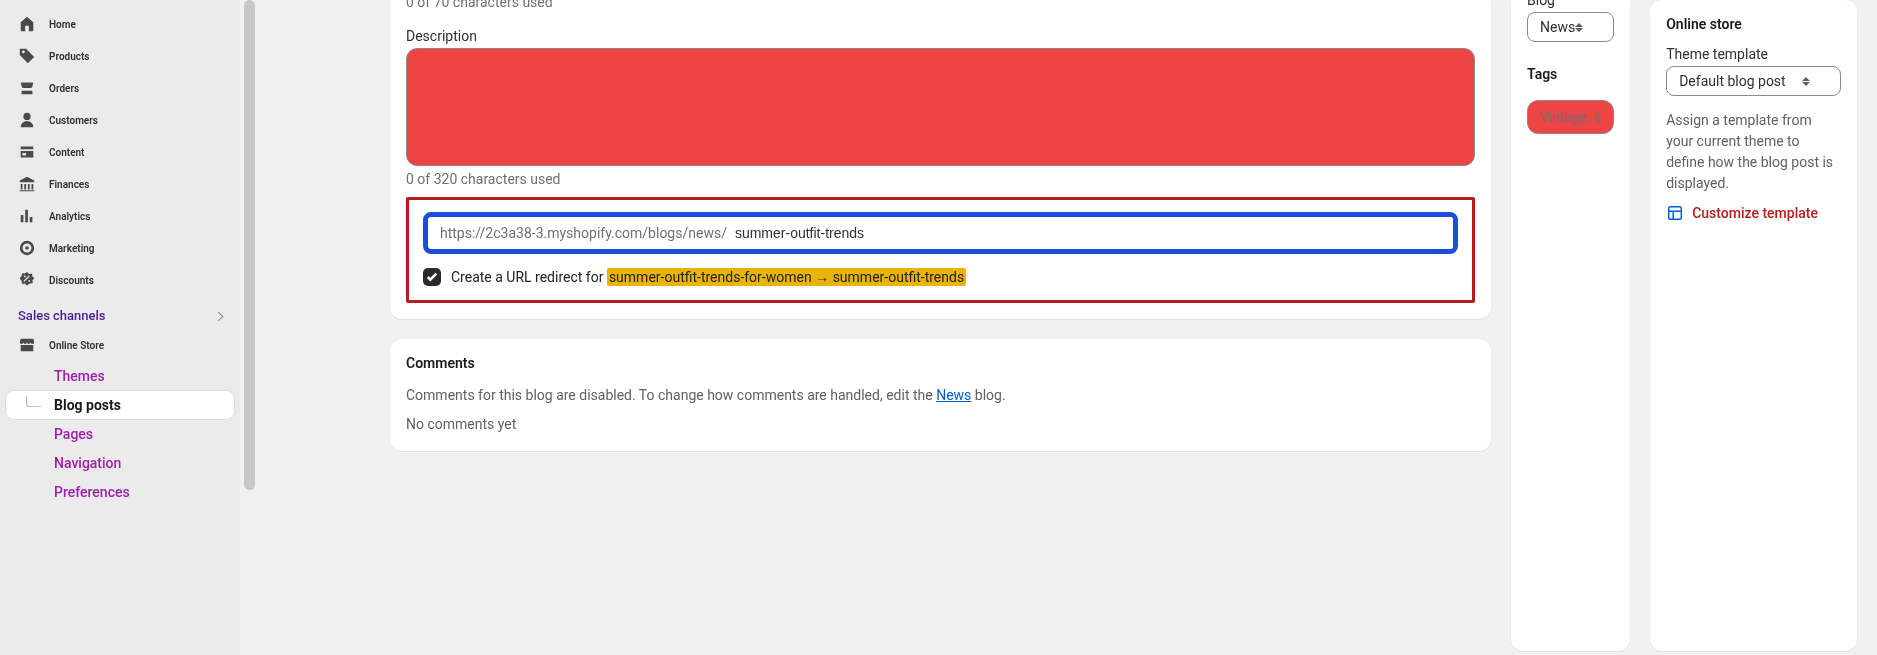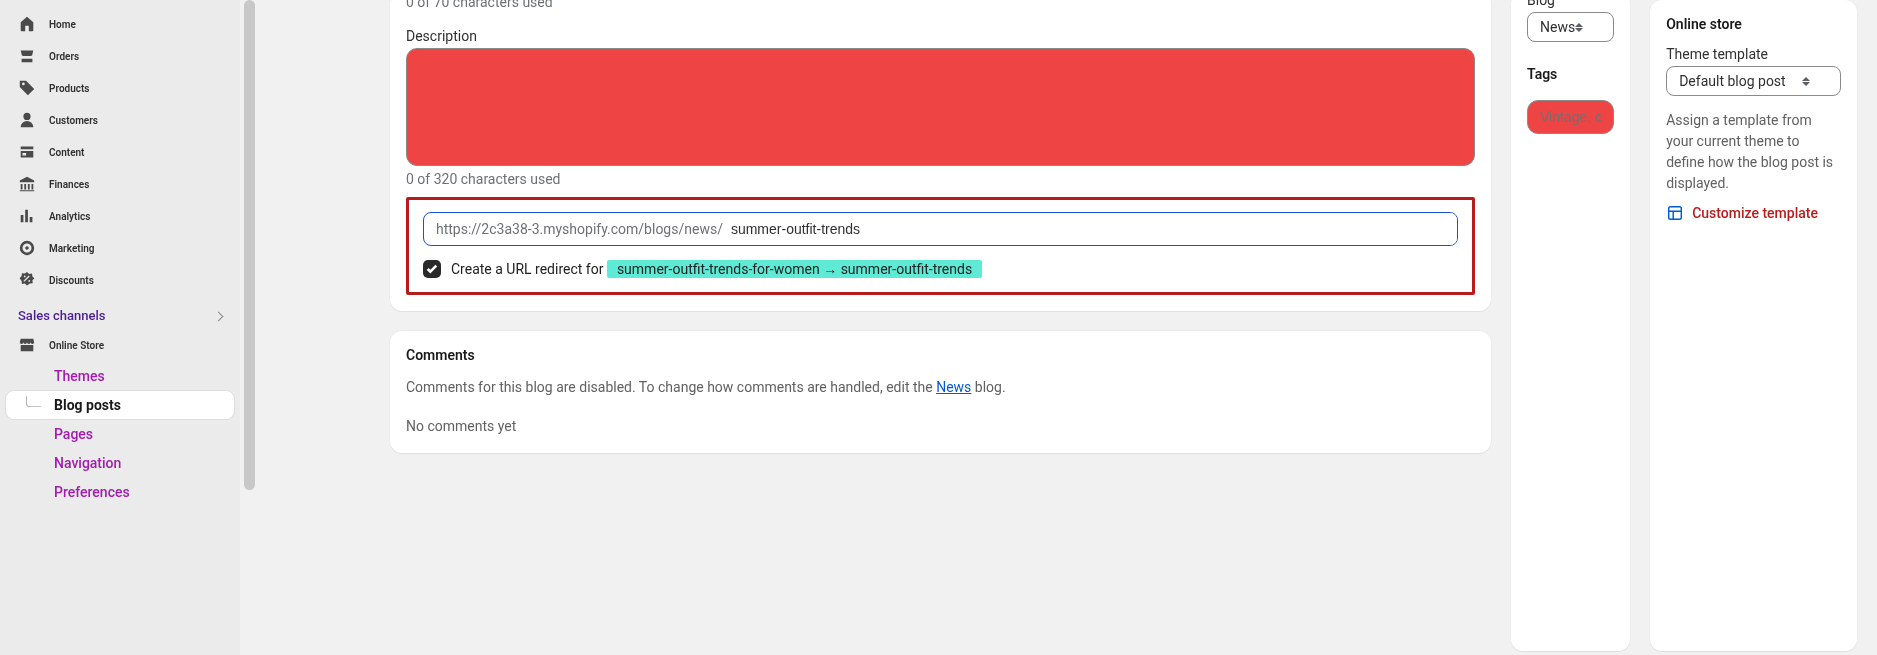--- a/index.html
+++ b/index.html
@@ -136,21 +136,21 @@
     font-size: 14px;
     font-family: Liberation Sans, sans-serif;
     background: #ef4444;
     color: #303030;
   }
   .input::placeholder { color: #6d7175; }
   textarea.input { resize: none; height: 118px; }
   .url-row {
     display: flex;
     align-items: center;
-    border: 1px solid #1d4ed8;
+    border: 5px solid #1d4ed8;
     border-radius: 8px;
     overflow: hidden;
     background: #fff;
   }
   .url-prefix {
     padding: 8px 4px 8px 12px;
     color: #6d7175;
     font-size: 14px;
     white-space: nowrap;
   }
@@ -177,22 +177,22 @@
   }
   .checkbox {
     width: 18px; height: 18px;
     border-radius: 5px;
     background: #2a2a2a;
     display:flex; align-items:center; justify-content:center;
     flex-shrink:0;
   }
   .checkbox svg { width:12px; height:12px; stroke:#fff; stroke-width:3; fill:none; }
   .hl {
-    background: #5eead4;
-    padding: 1px 10px;
+    background: #eab308;
+    padding: 1px 2px;
     border-radius: 2px;
   }
   .select {
     width: 100%;
     border: 1px solid #8a8a8a;
     border-radius: 8px;
     padding: 6px 30px 6px 12px;
     font-size: 14px;
     background: #fff;
     position: relative;
@@ -242,32 +242,32 @@
       <span class="icon">
           <svg viewBox="0 0 20 20">
             <path d="M10 2l7 6v9a1 1 0 0 1-1 1h-4v-6H8v6H4a1 1 0 0 1-1-1V8l7-6z"></path>
           </svg>
         </span>
       <span>Home</span>
     </div>
     <div class="nav-item">
       <span class="icon">
           <svg viewBox="0 0 20 20">
+            <path d="M2 2h7l9 9-7 7-9-9V2zm4 5a1.5 1.5 0 1 0 0-3 1.5 1.5 0 0 0 0 3z"></path>
+          </svg>
+        </span>
+      <span>Products</span>
+    </div>
+    <div class="nav-item">
+      <span class="icon">
+          <svg viewBox="0 0 20 20">
             <path d="M3 4h14l-1.2 4.8A2 2 0 0 1 13.9 10H6.1a2 2 0 0 1-1.9-1.2L3 4zm1 9h12v4H4v-4z"></path>
           </svg>
         </span>
       <span>Orders</span>
-    </div>
-    <div class="nav-item">
-      <span class="icon">
-          <svg viewBox="0 0 20 20">
-            <path d="M2 2h7l9 9-7 7-9-9V2zm4 5a1.5 1.5 0 1 0 0-3 1.5 1.5 0 0 0 0 3z"></path>
-          </svg>
-        </span>
-      <span>Products</span>
     </div>
     <div class="nav-item">
       <span class="icon">
           <svg viewBox="0 0 20 20">
             <path d="M10 10a4 4 0 1 0 0-8 4 4 0 0 0 0 8zm-7 8a7 7 0 0 1 14 0H3z"></path>
           </svg>
         </span>
       <span>Customers</span>
     </div>
     <div class="nav-item">
@@ -362,21 +362,21 @@
             </span>
           </div>
         </div>
       </div>
 
       <div class="card">
         <h3>Comments</h3>
         <p class="muted" style="margin-top:14px">
           <span>Comments for this blog are disabled. To change how comments are handled, edit the </span><a class="link">News</a><span> blog.</span>
         </p>
-        <p class="muted" style="margin-top:18px">No comments yet</p>
+        <p class="muted" style="margin-top:8px">No comments yet</p>
       </div>
 
     </div>
 
     <div class="right-col">
 
       <div class="card">
         <label class="field-label">Blog</label>
         <div class="select">
           <span>News</span>

